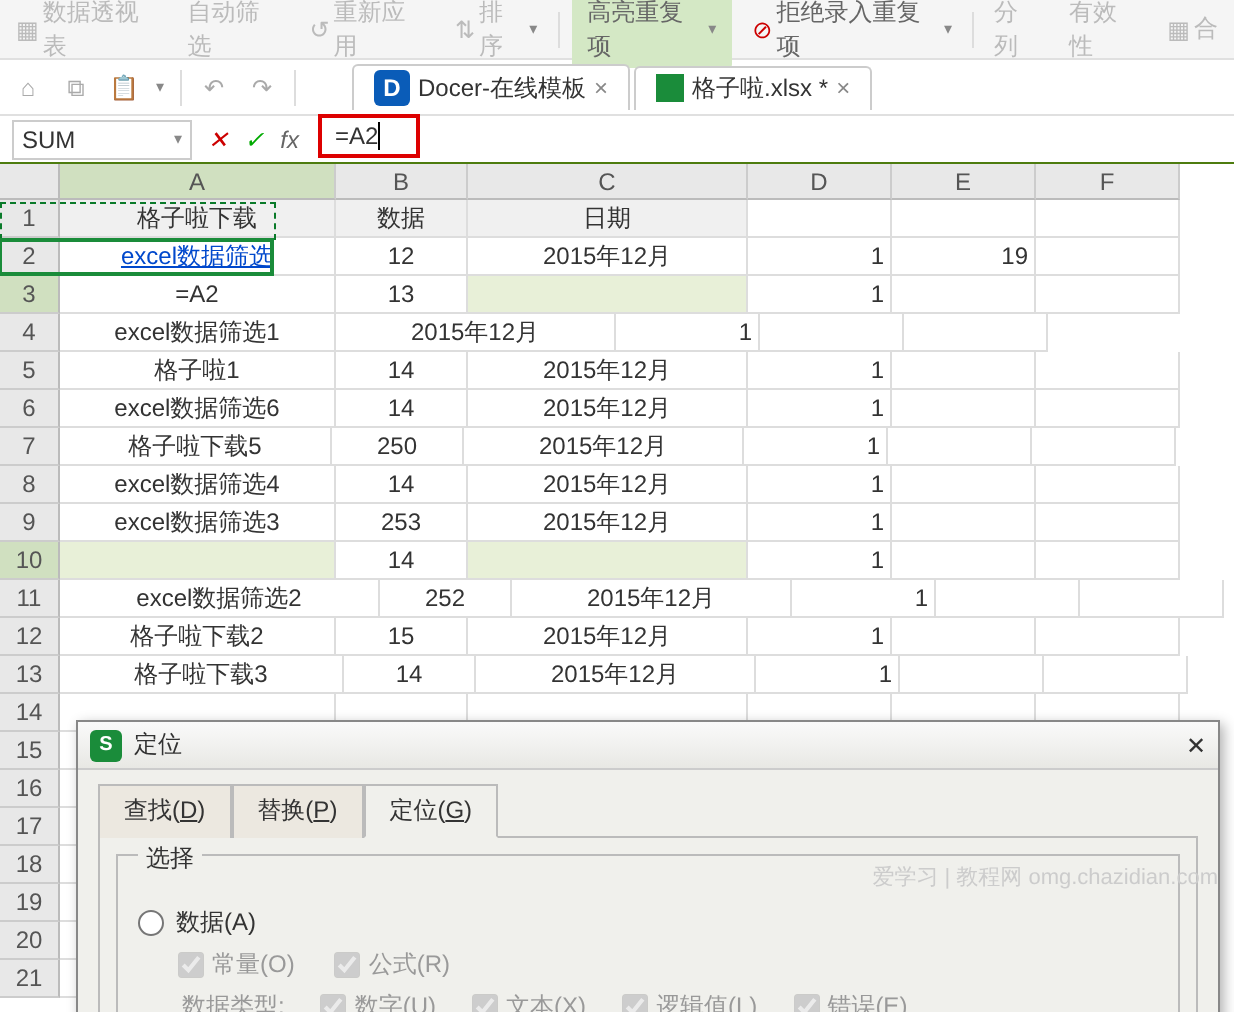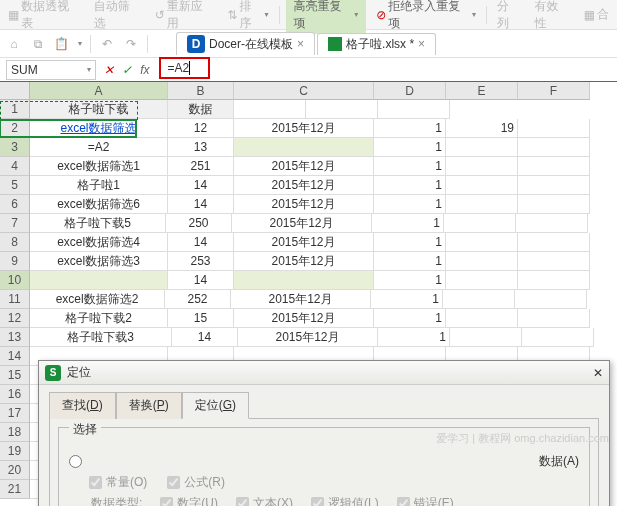--- a/index.html
+++ b/index.html
@@ -53,21 +53,21 @@
 .dialog { position: absolute; left: 38px; top: 360px; width: 572px; background: #f0f0ec; border: 1px solid #888; box-shadow: 2px 2px 6px rgba(0,0,0,0.3); }
 .dialog-title { height: 24px; background: linear-gradient(#fafafa,#e8e8e4); display: flex; align-items: center; justify-content: space-between; padding: 0 6px; border-bottom: 1px solid #ccc; }
 .dialog-title-left { display: flex; align-items: center; gap: 6px; }
 .s-icon { width: 16px; height: 16px; background: #1a8c3a; border-radius: 3px; color: #fff; display: flex; align-items: center; justify-content: center; font-size: 10px; font-weight: bold; }
 .dialog-tabs { display: flex; padding: 6px 10px 0; gap: 0; }
 .dtab { padding: 4px 12px; border: 1px solid #bbb; background: #ece8e0; border-bottom: none; cursor: pointer; position: relative; top: 1px; }
 .dtab.active { background: #f0f0ec; border-bottom: 1px solid #f0f0ec; z-index: 2; }
 .dialog-body { border: 1px solid #bbb; margin: 0 10px 10px; padding: 8px; }
 .fieldset { border: 1px solid #bbb; padding: 6px 10px; }
 .fieldset-label { position: relative; top: -13px; background: #f0f0ec; padding: 0 4px; display: inline-block; }
-.radio-row { display: flex; align-items: center; gap: 6px; margin: 2px 0; justify-content: space-between; }
+.radio-row { display: flex; align-items: center; gap: 6px; margin: 2px 0; }
 .check-row { display: flex; gap: 20px; padding-left: 20px; margin: 4px 0; }
 .check-item { display: flex; align-items: center; gap: 4px; }
 .gray-text { color: #999; }
 .indent-label { padding-left: 22px; color: #999; }
 input[type=radio], input[type=checkbox] { margin: 0; }
 
 .watermark { position: absolute; right: 8px; bottom: 60px; color: #ccc; font-size: 11px; pointer-events: none; }
 .underline-key { text-decoration: underline; }
 </style>
 </head>
@@ -181,20 +181,21 @@
       <div class="row-h ">17</div>
       <div class="row-h ">18</div>
       <div class="row-h ">19</div>
       <div class="row-h ">20</div>
       <div class="row-h ">21</div>
     </div>
     <div class="cells">
       <div class="row">
         <div class="cell center header-cell" style="width:138px">格子啦下载</div>
         <div class="cell center header-cell" style="width:66px">数据</div>
+        <div class="cell center header-cell" style="width:140px">日期</div>
         <div class="cell" style="width:72px"></div>
         <div class="cell" style="width:72px"></div>
         <div class="cell" style="width:72px"></div>
       </div>
       <div class="row">
         <div class="cell center link" style="width:138px">excel数据筛选</div>
         <div class="cell center" style="width:66px">12</div>
         <div class="cell center" style="width:140px">2015年12月</div>
         <div class="cell right" style="width:72px">1</div>
         <div class="cell right" style="width:72px">19</div>
@@ -203,21 +204,20 @@
       <div class="row">
         <div class="cell center" style="width:138px">=A2</div>
         <div class="cell center" style="width:66px">13</div>
         <div class="cell center greenish" style="width:140px"></div>
         <div class="cell right" style="width:72px">1</div>
         <div class="cell right" style="width:72px"></div>
         <div class="cell" style="width:72px"></div>
       </div>
       <div class="row">
         <div class="cell center" style="width:138px">excel数据筛选1</div>
-        <div class="cell center" style="width:66px">251</div>
         <div class="cell center" style="width:140px">2015年12月</div>
         <div class="cell right" style="width:72px">1</div>
         <div class="cell right" style="width:72px"></div>
         <div class="cell" style="width:72px"></div>
       </div>
       <div class="row">
         <div class="cell center" style="width:138px">格子啦1</div>
         <div class="cell center" style="width:66px">14</div>
         <div class="cell center" style="width:140px">2015年12月</div>
         <div class="cell right" style="width:72px">1</div>
@@ -258,21 +258,21 @@
       </div>
       <div class="row">
         <div class="cell center greenish" style="width:138px"></div>
         <div class="cell center" style="width:66px">14</div>
         <div class="cell center greenish" style="width:140px"></div>
         <div class="cell right" style="width:72px">1</div>
         <div class="cell right" style="width:72px"></div>
         <div class="cell" style="width:72px"></div>
       </div>
       <div class="row">
-        <div class="cell center" style="width:135px">excel数据筛选2</div>
+        <div class="cell center" style="width:160px">excel数据筛选2</div>
         <div class="cell center" style="width:66px">252</div>
         <div class="cell center" style="width:140px">2015年12月</div>
         <div class="cell right" style="width:72px">1</div>
         <div class="cell right" style="width:72px"></div>
         <div class="cell" style="width:72px"></div>
       </div>
       <div class="row">
         <div class="cell center" style="width:138px">格子啦下载2</div>
         <div class="cell center" style="width:66px">15</div>
         <div class="cell center" style="width:140px">2015年12月</div>

